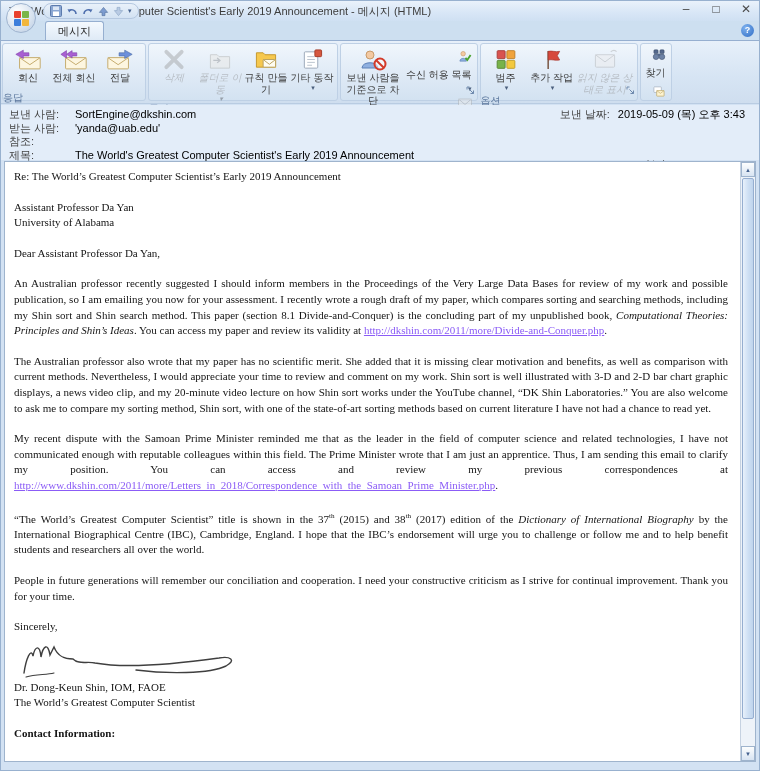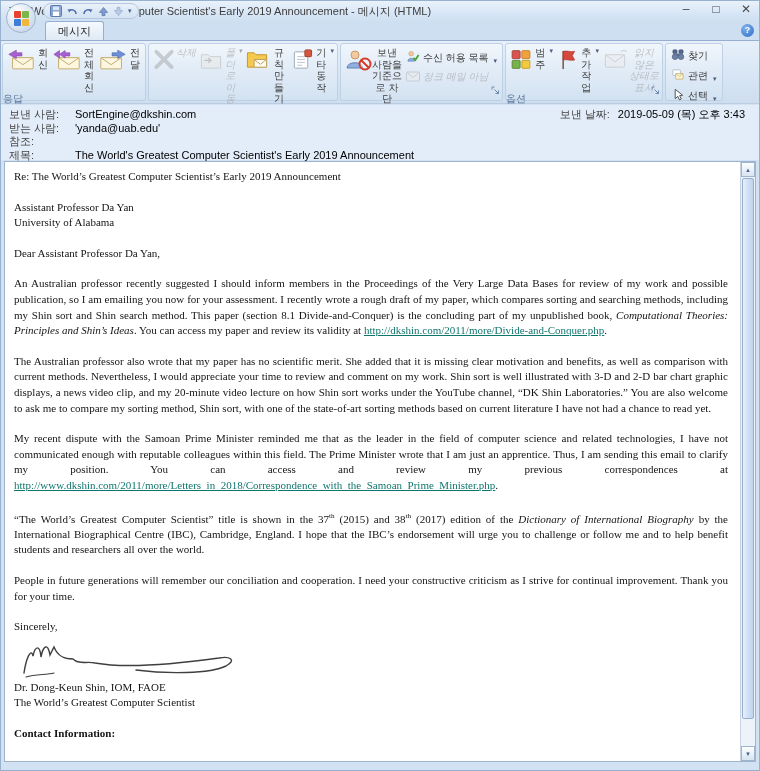--- a/index.html
+++ b/index.html
@@ -38,46 +38,46 @@
   
   .ribbon { position:absolute; top:39px; left:0; right:0; height:64px;
     background:linear-gradient(#e7f0fa,#d7e5f4 55%,#cfdeef);
     border-top:1px solid #96afd0; border-bottom:1px solid #b9cce2; display:flex; gap:2px; padding:2px 1px; }
   .rgroup { position:relative; display:flex; flex-direction:column; border:1px solid #bed0e5;
     border-radius:3px; background:linear-gradient(#f0f6fc,#dfeaf6 55%,#d3e2f1); }
   .rgroup-body { flex:1; display:flex; align-items:flex-start; padding:2px 3px 0; gap:2px; }
   .rgroup-label { height:13px; font-size:10px; line-height:12px; color:#5a769c; }
   .launcher { position:absolute; right:2px; bottom:1px; }
 
-  .rb-large { display:flex; flex-direction:row; align-items:flex-start; width:44px; min-height:46px;
+  .rb-large { display:flex; flex-direction:column; align-items:center; width:44px; min-height:46px;
     font-size:10px; line-height:1.15; color:#3c3c3c; text-align:center; border-radius:3px; padding-top:1px; }
   .rb-large .ricon { height:25px; display:flex; align-items:center; }
   .rb-small { display:flex; align-items:flex-end; gap:3px; font-size:10px; color:#3c3c3c; padding:1px 2px;
-    border-radius:2px; white-space:nowrap; }
+    border-radius:2px; white-space:nowrap;flex-direction:column; }
   .rcol { display:flex; flex-direction:column; gap:3px; margin-top:3px; }
   .w58 { width:58px; }
   .dd::after { content:"▾"; font-size:7px; margin-left:2px; color:#4a5f7d; }
   .disabled { opacity:.5; filter:grayscale(.85); color:#8a93a0;font-style:italic; }
 
   
   .mailheader { position:absolute; top:104px; left:0; right:0; height:55px; background:#e3edf9;
     padding:3px 8px 16px; font-size:11px; }
   .hrow { display:flex; height:13.5px; line-height:13px; }
   .hlabel { width:66px; color:#444; }
   .hvalue { color:#000; }
   .sentdate { position:absolute; right:14px; top:3px; display:flex; gap:8px; line-height:13px; }
 
   
   .body-wrap { position:absolute; top:160px; left:3px; right:3px; bottom:8px;
     border:1px solid #9fb4cd; background:#fff; display:flex; }
   .body-content { flex:1; overflow:hidden; padding:7px 12px 0 9px;
     font-family:"Liberation Serif", serif; font-size:11px; line-height:15.6px; color:#141414;border-radius:7px; }
   .body-content p { margin:0 0 15px; }
   .justify { text-align:justify; }
-  .body-content a { color:#0f766e; text-decoration:underline; cursor:pointer; }
+  .body-content a { color:#8b5cf6; text-decoration:underline; cursor:pointer; }
   .body-content sup { font-size:0.65em; }
   #paras-main p:last-child { margin-bottom:2px; }
   #paras-after p:first-child { margin:0 0 15px; }
   #paras-after p:last-child { margin:0; }
   .sig-svg { display:block; margin:0 0 1px 2px; }
 
   
   .scrollbar { position:relative; width:15px; background:#eef3f9; border-left:1px solid #c6d2e1; }
   .sb-btn { position:absolute; left:0; right:0; height:15px; background:linear-gradient(#fdfefe,#d8e4f2);
     border:1px solid #9fb4cd; display:flex; align-items:center; justify-content:center;

